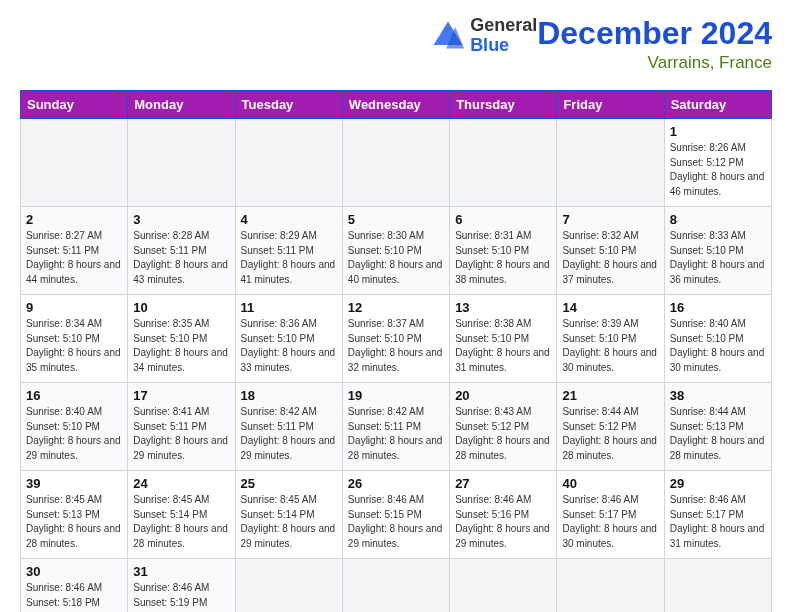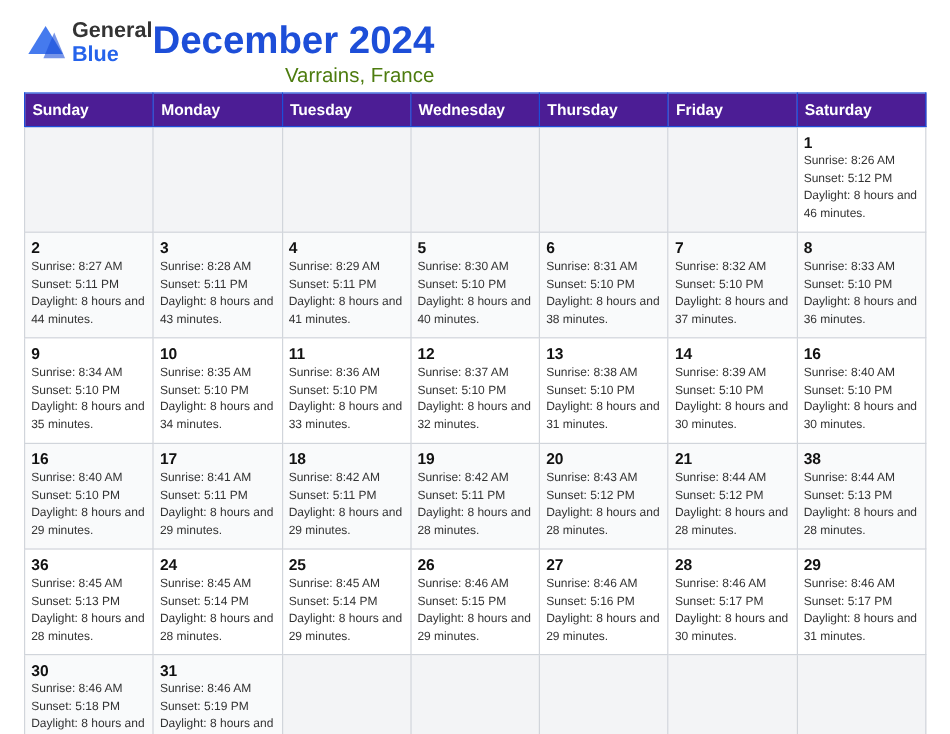--- a/index.html
+++ b/index.html
@@ -11,23 +11,23 @@
       padding: 0;
     }
     .page {
       width: 792px;
       min-height: 612px;
       background: #fff;
       padding: 16px 20px 16px 20px;
     }
     .header {
       display: flex;
-      justify-content: flex-start;
+      justify-content: flex-end;
       align-items: flex-start;
-      margin-bottom: 4px;
+      margin-bottom: 17px;
     }
     .logo {
       display: flex;
       align-items: center;
       gap: 4px;
     }
     .logo-text {
       font-size: 18px;
       font-weight: bold;
       line-height: 1.1;
@@ -51,21 +51,21 @@
       font-size: 17px;
       color: #4d7c0f;
       margin-top: 2px;
     }
     .calendar {
       width: 100%;
       border-collapse: collapse;
       table-layout: fixed;
     }
     .calendar th {
-      background: #4c1d95;
+      background: #a21caf;
       color: #fff;
       font-size: 13px;
       font-weight: bold;
       padding: 6px 6px;
       text-align: left;
       border: 1px solid #1d4ed8;
     }
     .calendar td {
       border: 1px solid #d1d5db;
       vertical-align: top;
@@ -226,41 +226,41 @@
             <span class="day-number">21</span>
 <div class="day-info">Sunrise: 8:44 AM<br>Sunset: 5:12 PM<br>Daylight: 8 hours and 28 minutes.</div>
           </td>
           <td>
             <span class="day-number">38</span>
 <div class="day-info">Sunrise: 8:44 AM<br>Sunset: 5:13 PM<br>Daylight: 8 hours and 28 minutes.</div>
           </td>
         </tr>
         <tr>
           <td>
-            <span class="day-number">36</span>
+            <span class="day-number">39</span>
 <div class="day-info">Sunrise: 8:45 AM<br>Sunset: 5:13 PM<br>Daylight: 8 hours and 28 minutes.</div>
           </td>
           <td>
             <span class="day-number">24</span>
 <div class="day-info">Sunrise: 8:45 AM<br>Sunset: 5:14 PM<br>Daylight: 8 hours and 28 minutes.</div>
           </td>
           <td>
             <span class="day-number">25</span>
 <div class="day-info">Sunrise: 8:45 AM<br>Sunset: 5:14 PM<br>Daylight: 8 hours and 29 minutes.</div>
           </td>
           <td>
             <span class="day-number">26</span>
 <div class="day-info">Sunrise: 8:46 AM<br>Sunset: 5:15 PM<br>Daylight: 8 hours and 29 minutes.</div>
           </td>
           <td>
             <span class="day-number">27</span>
 <div class="day-info">Sunrise: 8:46 AM<br>Sunset: 5:16 PM<br>Daylight: 8 hours and 29 minutes.</div>
           </td>
           <td>
-            <span class="day-number">28</span>
+            <span class="day-number">40</span>
 <div class="day-info">Sunrise: 8:46 AM<br>Sunset: 5:17 PM<br>Daylight: 8 hours and 30 minutes.</div>
           </td>
           <td>
             <span class="day-number">29</span>
 <div class="day-info">Sunrise: 8:46 AM<br>Sunset: 5:17 PM<br>Daylight: 8 hours and 31 minutes.</div>
           </td>
         </tr>
         <tr>
           <td>
             <span class="day-number">30</span>

